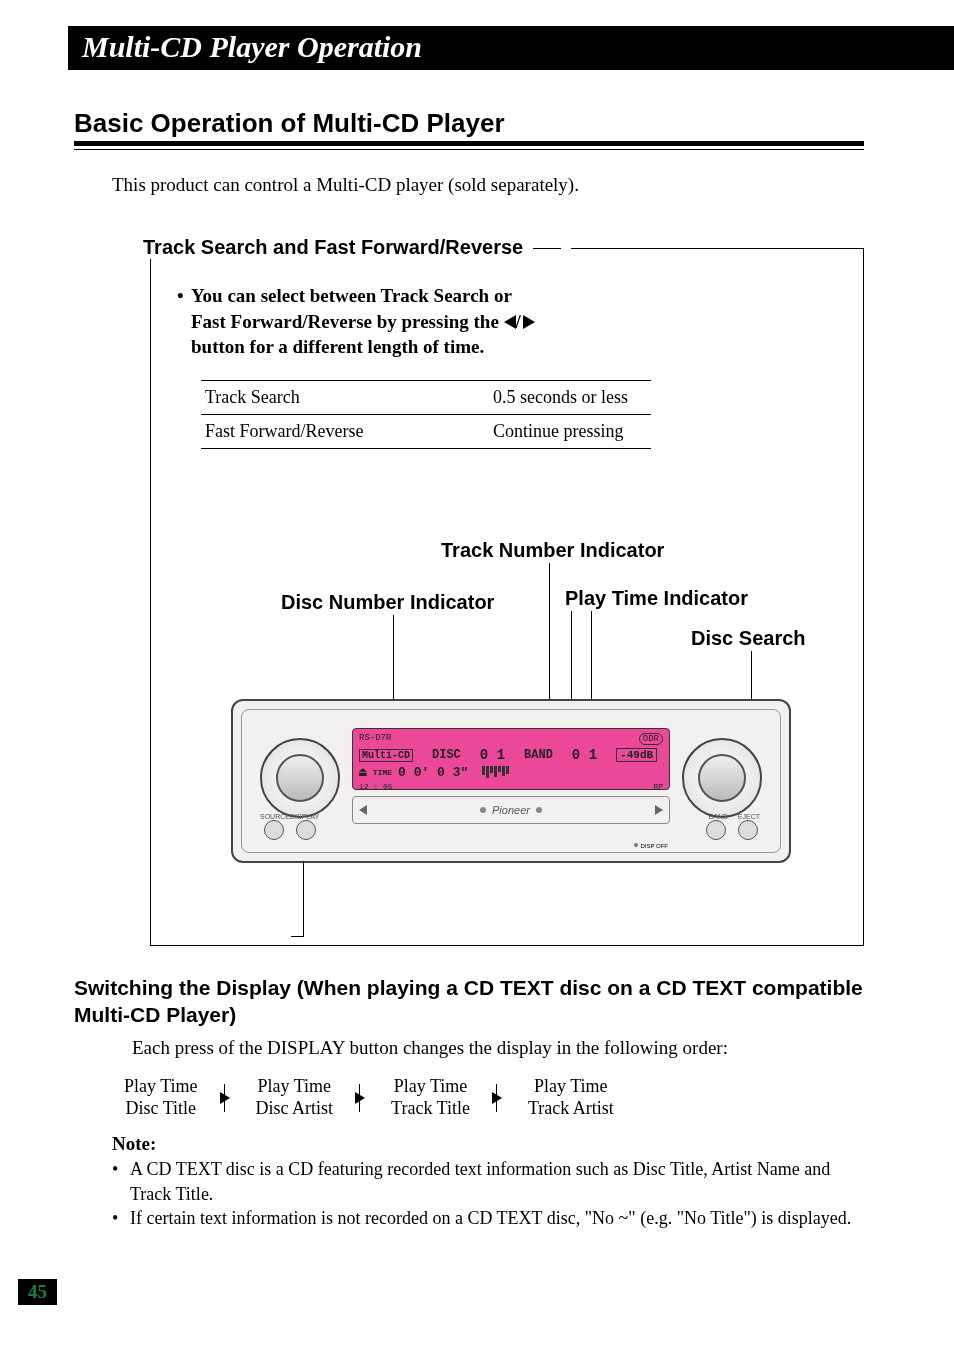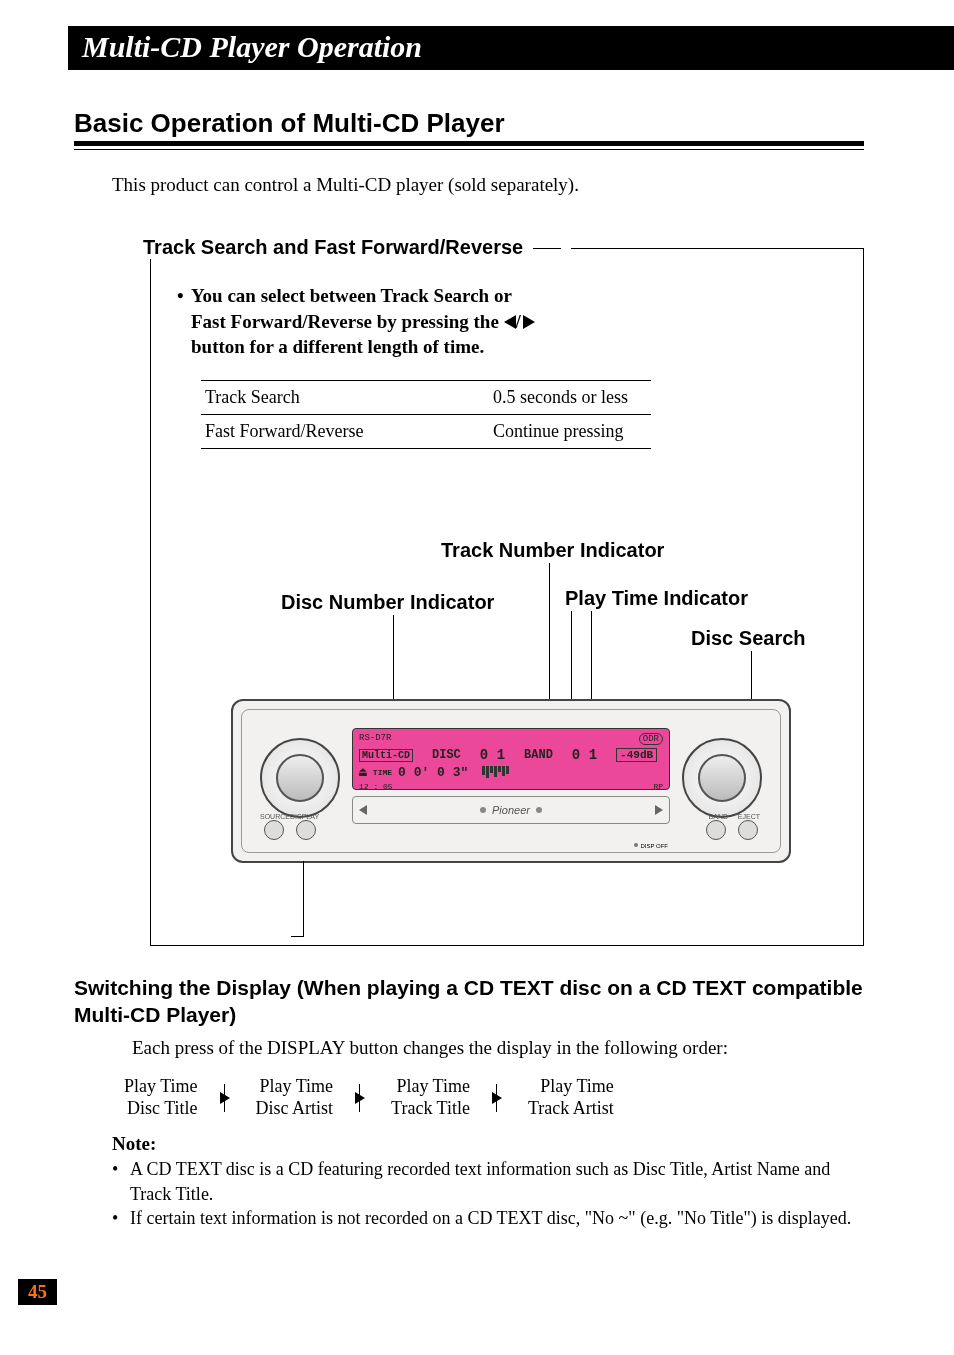--- a/index.html
+++ b/index.html
@@ -286,21 +286,21 @@
     margin-left: 58px;
     line-height: 1.35;
   }
   .seq-row {
     margin: 16px 0 0 50px;
     display: flex;
     align-items: center;
     gap: 22px;
     font-size: 18px;
   }
-  .seq-item { text-align: right; line-height: 1.2; }
+  .seq-item { text-align: center; line-height: 1.2; }
   .seq-arrow {
     width: 14px; height: 28px; position: relative;
   }
   .seq-arrow::before {
     content: "";
     position: absolute; left: 4px; top: 0; bottom: 0; width: 1px; background: #000;
   }
   .seq-arrow::after {
     content: "";
     position: absolute; left: 0; top: 50%;
@@ -324,21 +324,21 @@
     display: flex;
   }
   .note-list .dotb {
     width: 18px; flex: 0 0 18px;
   }
   .page-num {
     position: absolute;
     left: 18px;
     bottom: 46px;
     background: #000;
-    color: #f97316;
+    color: #15803d;
     font-weight: bold;
     font-size: 19px;
     padding: 2px 10px;
   }
 </style>
 </head>
 <body>
 
 <div class="page">
 

